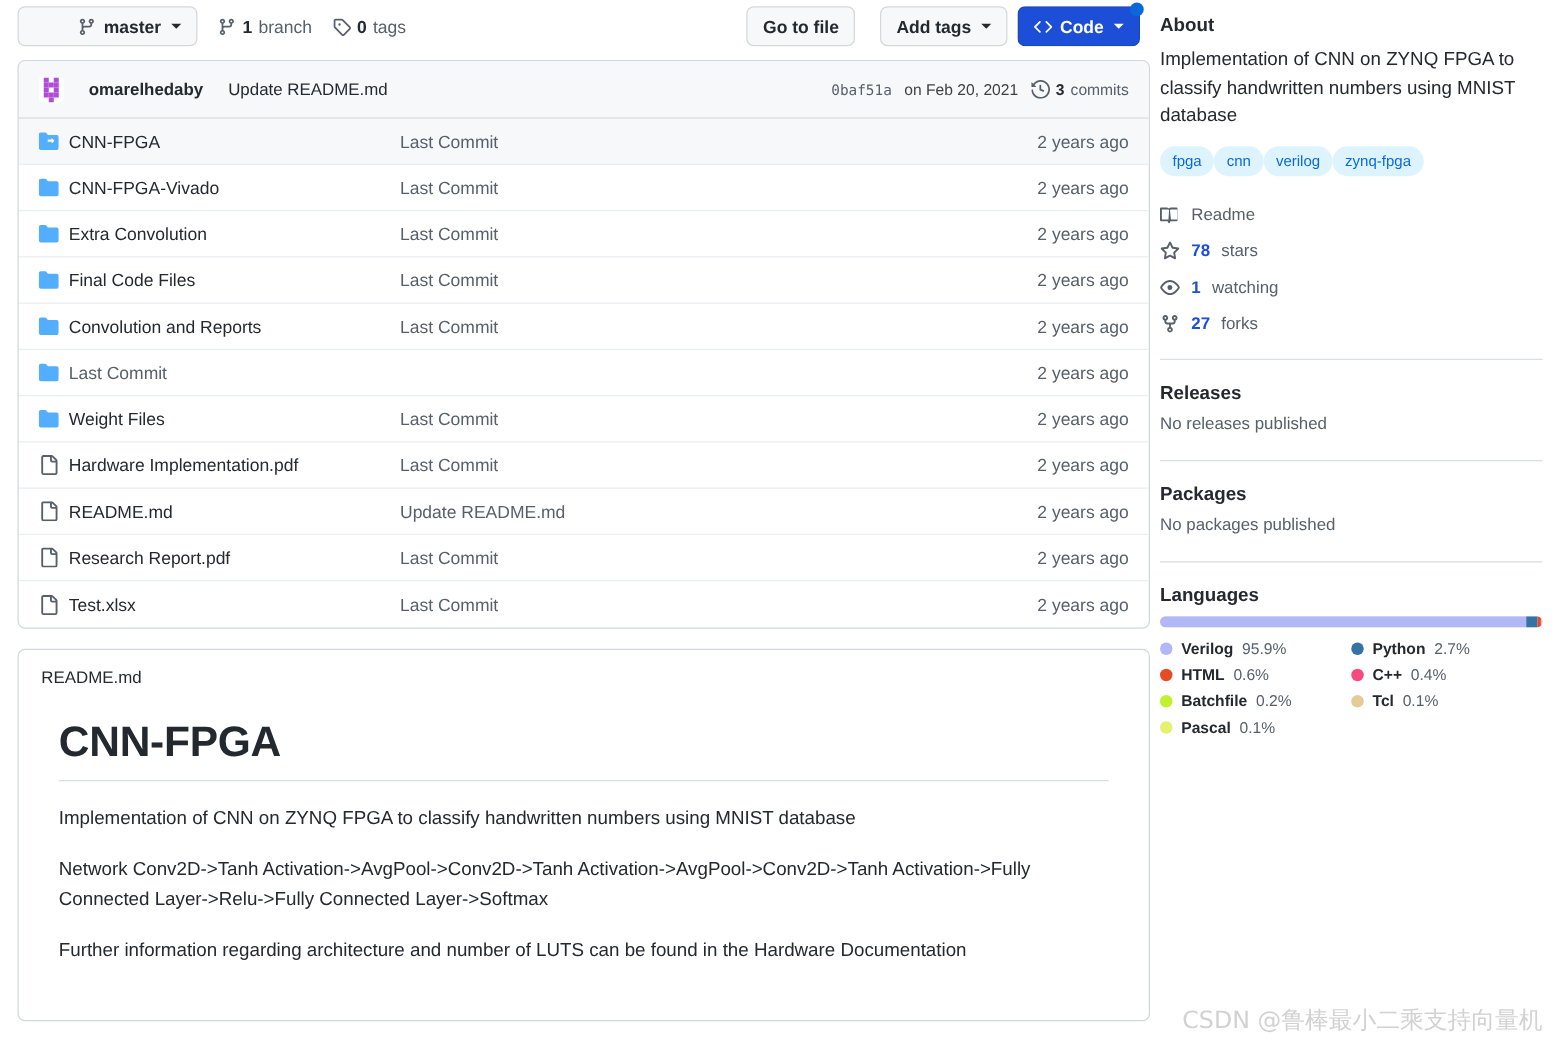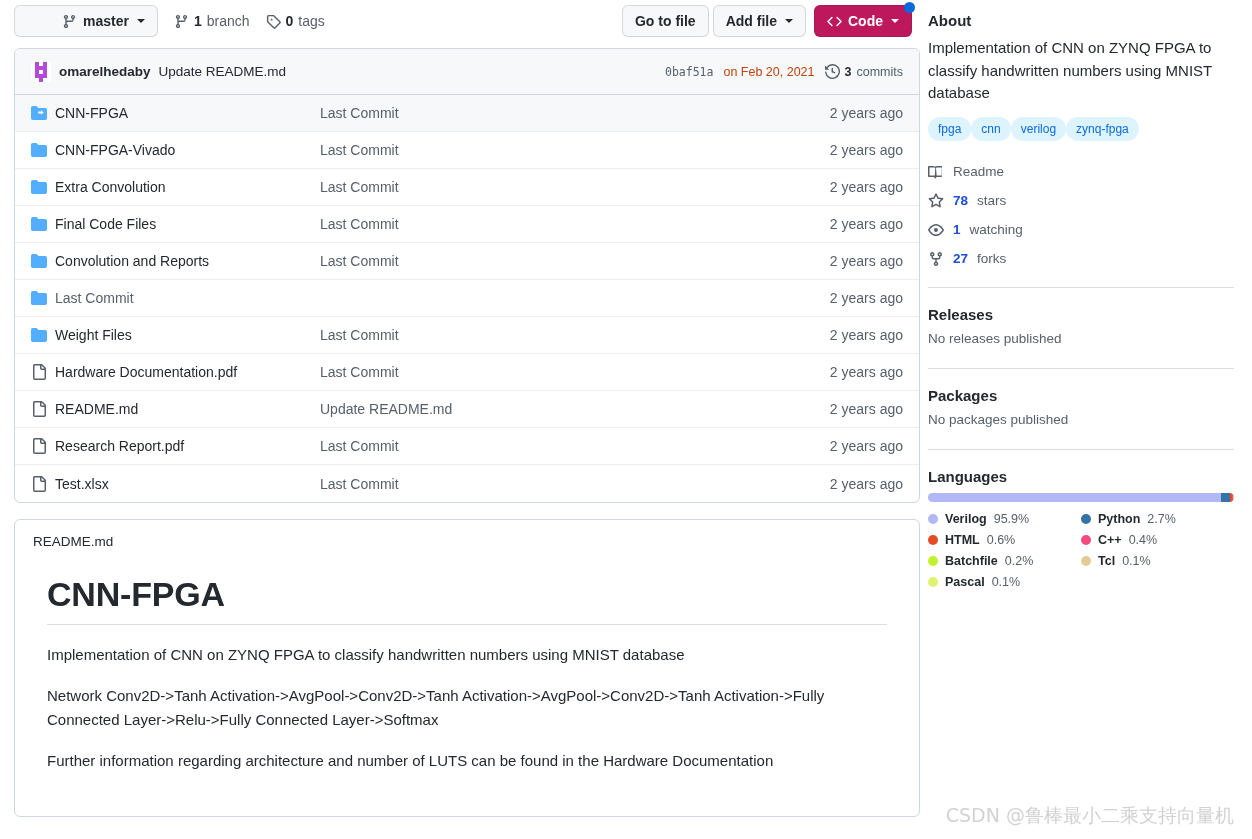--- a/index.html
+++ b/index.html
@@ -45,54 +45,54 @@
     margin-left: 2px;
   }
   .meta-link {
     display: inline-flex; align-items: center; gap: 5px;
     font-size: 14px; color: #57606a; margin-left: 16px;
     cursor: pointer; white-space: nowrap;
   }
   .meta-link b { color: #24292f; font-weight: 600; }
   .spacer { flex: 1; }
   .btn-green {
-    background: #be185d; border: 1px solid rgba(27,31,36,0.15);
+    background: #1d4ed8; border: 1px solid rgba(27,31,36,0.15);
     color: #ffffff; font-weight: 600;
     position: relative;
   }
   .bluedot {
     position: absolute; right: -4px; top: -4px;
     width: 11px; height: 11px; border-radius: 50%;
     background: #0969da;
   }
 
   
   .filebox {
     border: 1px solid #d0d7de; border-radius: 6px;
     margin-top: 6px; overflow: hidden; background: #fff;
   }
   .commitbar {
     background: #f6f8fa; border-bottom: 1px solid #d0d7de;
     height: 46px; display: flex; align-items: center;
-    padding: 0 16px; gap: 8px;
+    padding: 0 16px; gap: 20px;
   }
   .avatar {
     width: 20px; height: 20px; border-radius: 3px;
     background: #ffffff; flex: none;
     display: grid; grid-template-columns: repeat(5,1fr);
     grid-template-rows: repeat(5,1fr);
     overflow: hidden;
   }
   .avatar i { background: transparent; }
   .avatar i.on { background: #b14bd8; }
   .commit-author { font-size: 13.5px; font-weight: 600; color: #24292f; cursor: pointer; }
   .commit-msg { font-size: 13.5px; color: #24292f; cursor: pointer; }
   .commit-right { margin-left: auto; display: flex; align-items: center; gap: 10px; }
   .sha { font-family: "DejaVu Sans Mono", monospace; font-size: 11.5px; color: #57606a; cursor: pointer; }
-  .cdate { font-size: 12.5px; color: #c2410c; }
+  .cdate { font-size: 12.5px; color: #404040; }
   .commits-link { display:inline-flex; align-items:center; gap:5px; font-size: 12.5px; color:#57606a; cursor:pointer; }
   .commits-link b { color:#24292f; font-weight:600; }
 
   .row {
     display: flex; align-items: center;
     height: 37px; padding: 0 16px;
     border-bottom: 1px solid #eaeef2;
     font-size: 14px;
   }
   .row:last-child { border-bottom: none; }
@@ -192,24 +192,24 @@
           <svg width="15" height="15" viewBox="0 0 16 16" fill="#57606a">
               <path d="M1 7.775V2.75C1 1.784 1.784 1 2.75 1h5.025c.464 0 .91.184 1.238.513l6.25 6.25a1.75 1.75 0 0 1 0 2.474l-5.026 5.026a1.75 1.75 0 0 1-2.474 0l-6.25-6.25A1.752 1.752 0 0 1 1 7.775Zm1.5 0c0 .066.026.13.073.177l6.25 6.25a.25.25 0 0 0 .354 0l5.025-5.025a.25.25 0 0 0 0-.354l-6.25-6.25a.25.25 0 0 0-.177-.073H2.75a.25.25 0 0 0-.25.25ZM6 5a1 1 0 1 1 0 2 1 1 0 0 1 0-2Z"></path>
             </svg>
         </span>
         <b>0</b>
         <span>tags</span>
       </div>
 
       <div class="spacer"></div>
 
-      <div class="btn" style="margin-right:4px">Go to file</div>
+      <div class="btn" style="margin-right:20px">Go to file</div>
 
       <div class="btn" style="margin-right:8px">
-        <span>Add file</span>
+        <span>Add tags</span>
         <span class="caret"></span>
       </div>
 
       <div class="btn btn-green">
         <span>
           <svg width="15" height="15" viewBox="0 0 16 16" fill="#ffffff">
               <path d="m11.28 3.22 4.25 4.25a.75.75 0 0 1 0 1.06l-4.25 4.25a.749.749 0 1 1-1.06-1.06L13.94 8l-3.72-3.72a.749.749 0 1 1 1.06-1.06Zm-6.56 0a.751.751 0 0 1 1.042.018.751.751 0 0 1 .018 1.042L2.06 8l3.72 3.72a.749.749 0 1 1-1.06 1.06L.47 8.53a.75.75 0 0 1 0-1.06Z"></path>
             </svg>
         </span>
         <span>Code</span>
@@ -335,21 +335,21 @@
             <span class="nm">Weight Files</span>
             <span class="cm">Last Commit</span>
             <span class="ag">2 years ago</span>
           </div>
           <div class="row">
             <span class="ic">
               <svg width="16" height="16" viewBox="0 0 16 16" fill="#57606a">
                 <path d="M2 1.75C2 .784 2.784 0 3.75 0h6.586c.464 0 .909.184 1.237.513l2.914 2.914c.329.328.513.773.513 1.237v9.586A1.75 1.75 0 0 1 13.25 16h-9.5A1.75 1.75 0 0 1 2 14.25Zm1.75-.25a.25.25 0 0 0-.25.25v12.5c0 .138.112.25.25.25h9.5a.25.25 0 0 0 .25-.25V6h-2.75A1.75 1.75 0 0 1 9 4.25V1.5Zm6.75.062V4.25c0 .138.112.25.25.25h2.688l-.011-.013-2.914-2.914-.013-.011Z"></path>
               </svg>
             </span>
-            <span class="nm">Hardware Documentation.pdf</span>
+            <span class="nm">Hardware Implementation.pdf</span>
             <span class="cm">Last Commit</span>
             <span class="ag">2 years ago</span>
           </div>
           <div class="row">
             <span class="ic">
               <svg width="16" height="16" viewBox="0 0 16 16" fill="#57606a">
                 <path d="M2 1.75C2 .784 2.784 0 3.75 0h6.586c.464 0 .909.184 1.237.513l2.914 2.914c.329.328.513.773.513 1.237v9.586A1.75 1.75 0 0 1 13.25 16h-9.5A1.75 1.75 0 0 1 2 14.25Zm1.75-.25a.25.25 0 0 0-.25.25v12.5c0 .138.112.25.25.25h9.5a.25.25 0 0 0 .25-.25V6h-2.75A1.75 1.75 0 0 1 9 4.25V1.5Zm6.75.062V4.25c0 .138.112.25.25.25h2.688l-.011-.013-2.914-2.914-.013-.011Z"></path>
               </svg>
             </span>
             <span class="nm">README.md</span>

